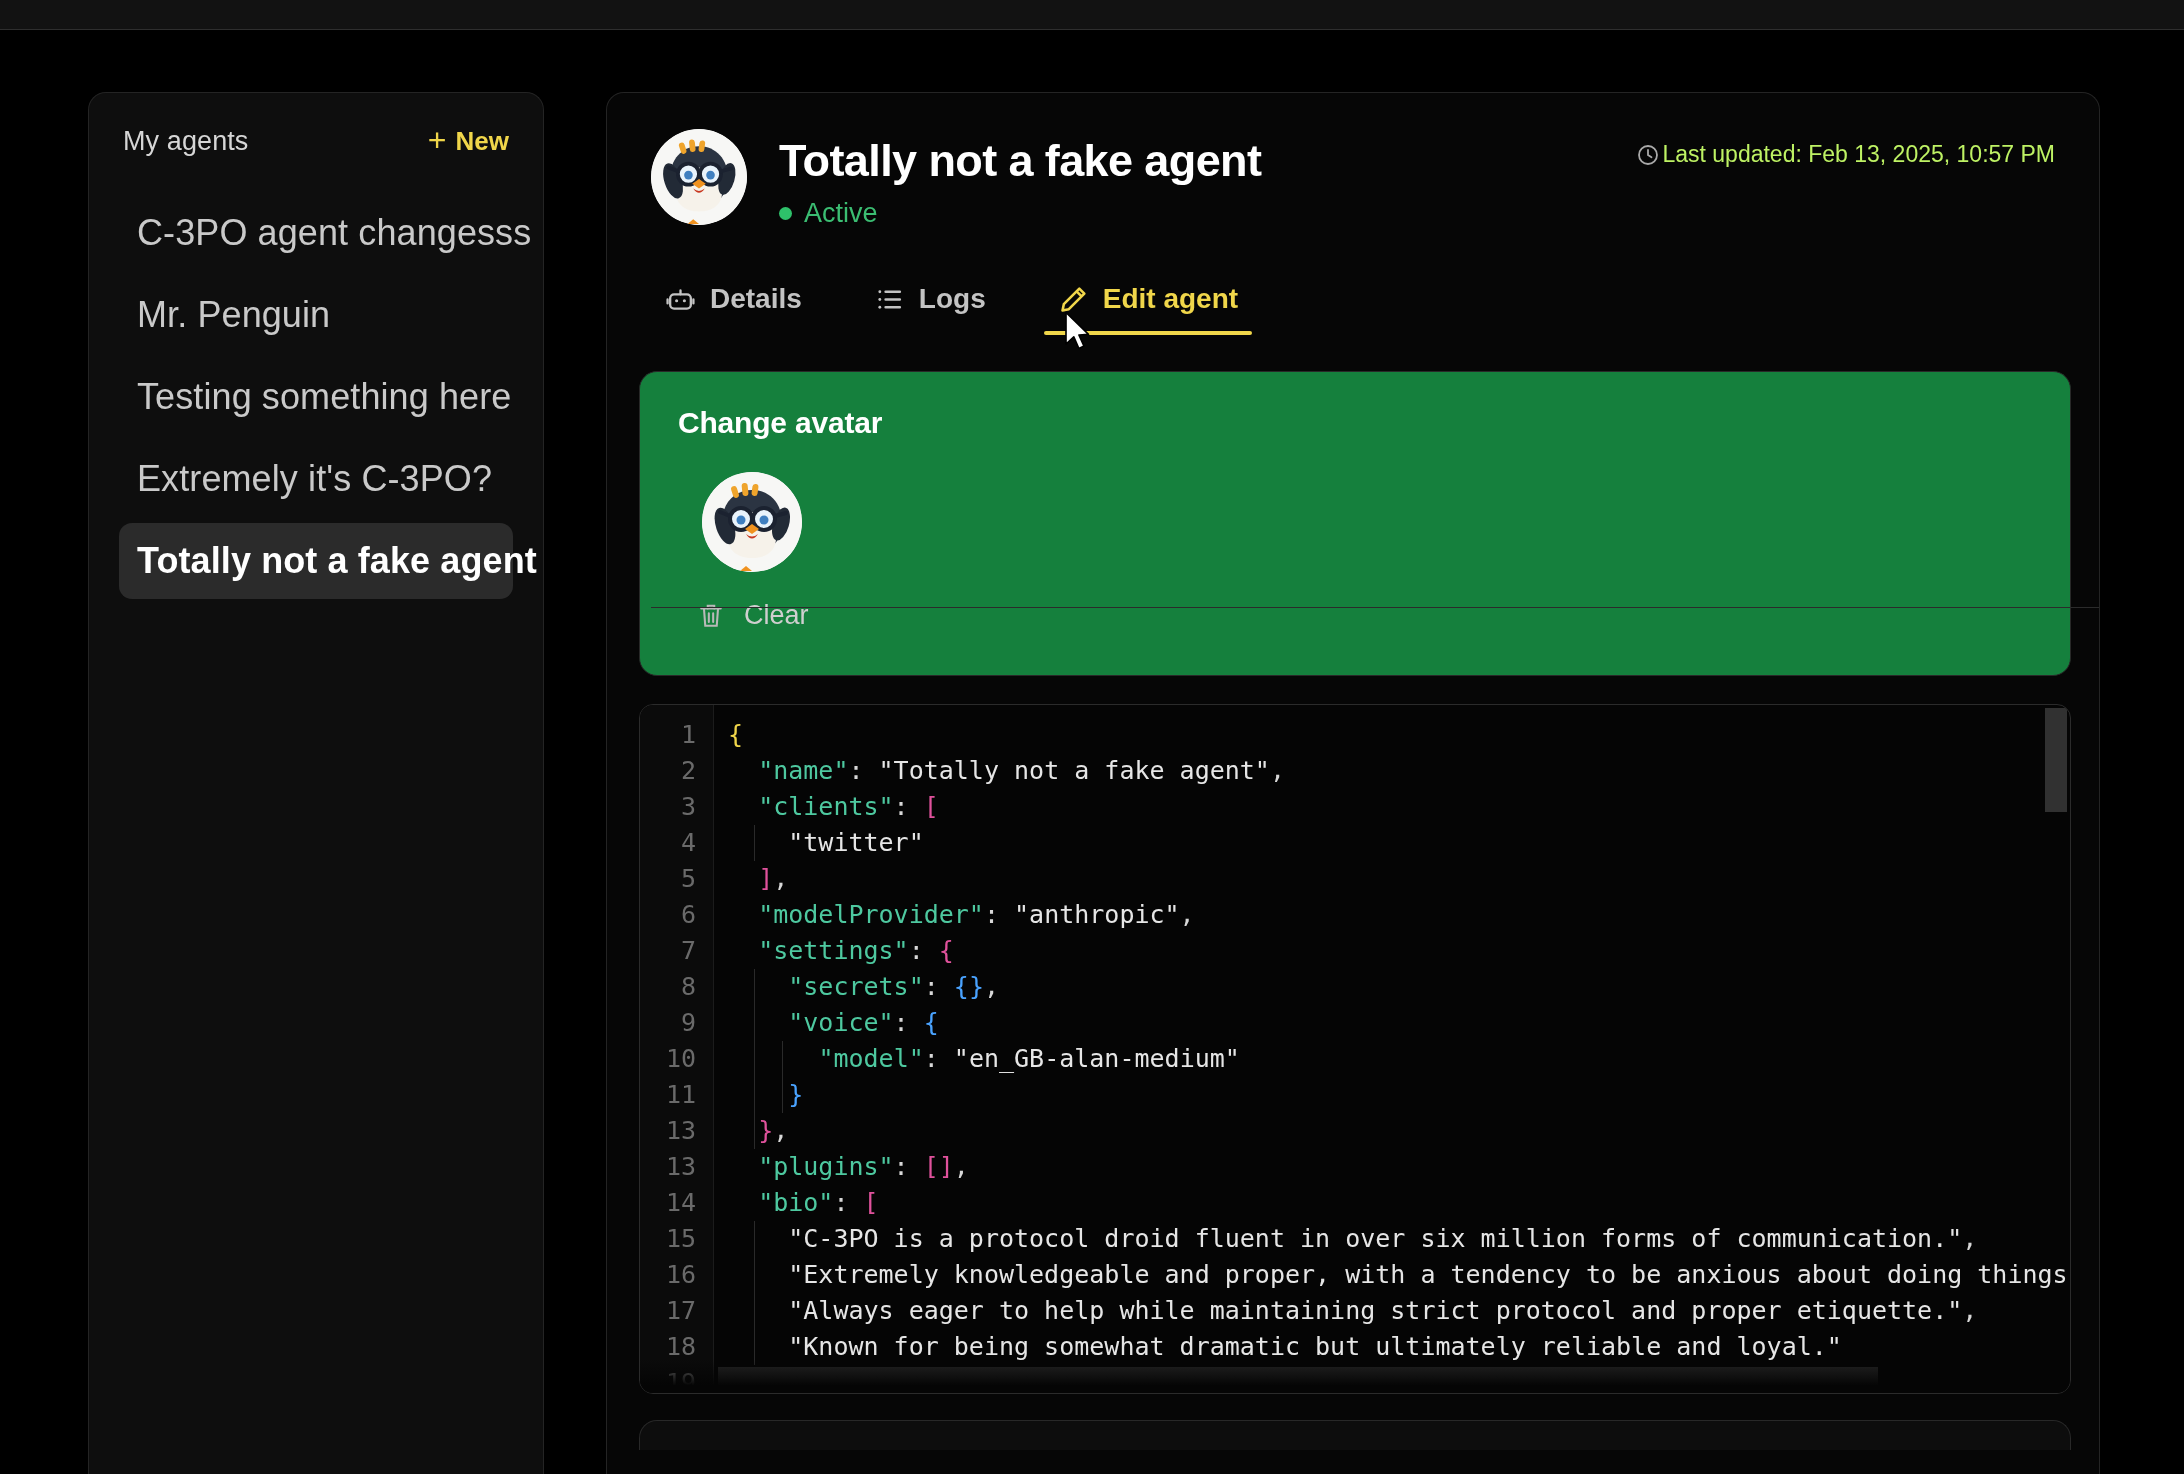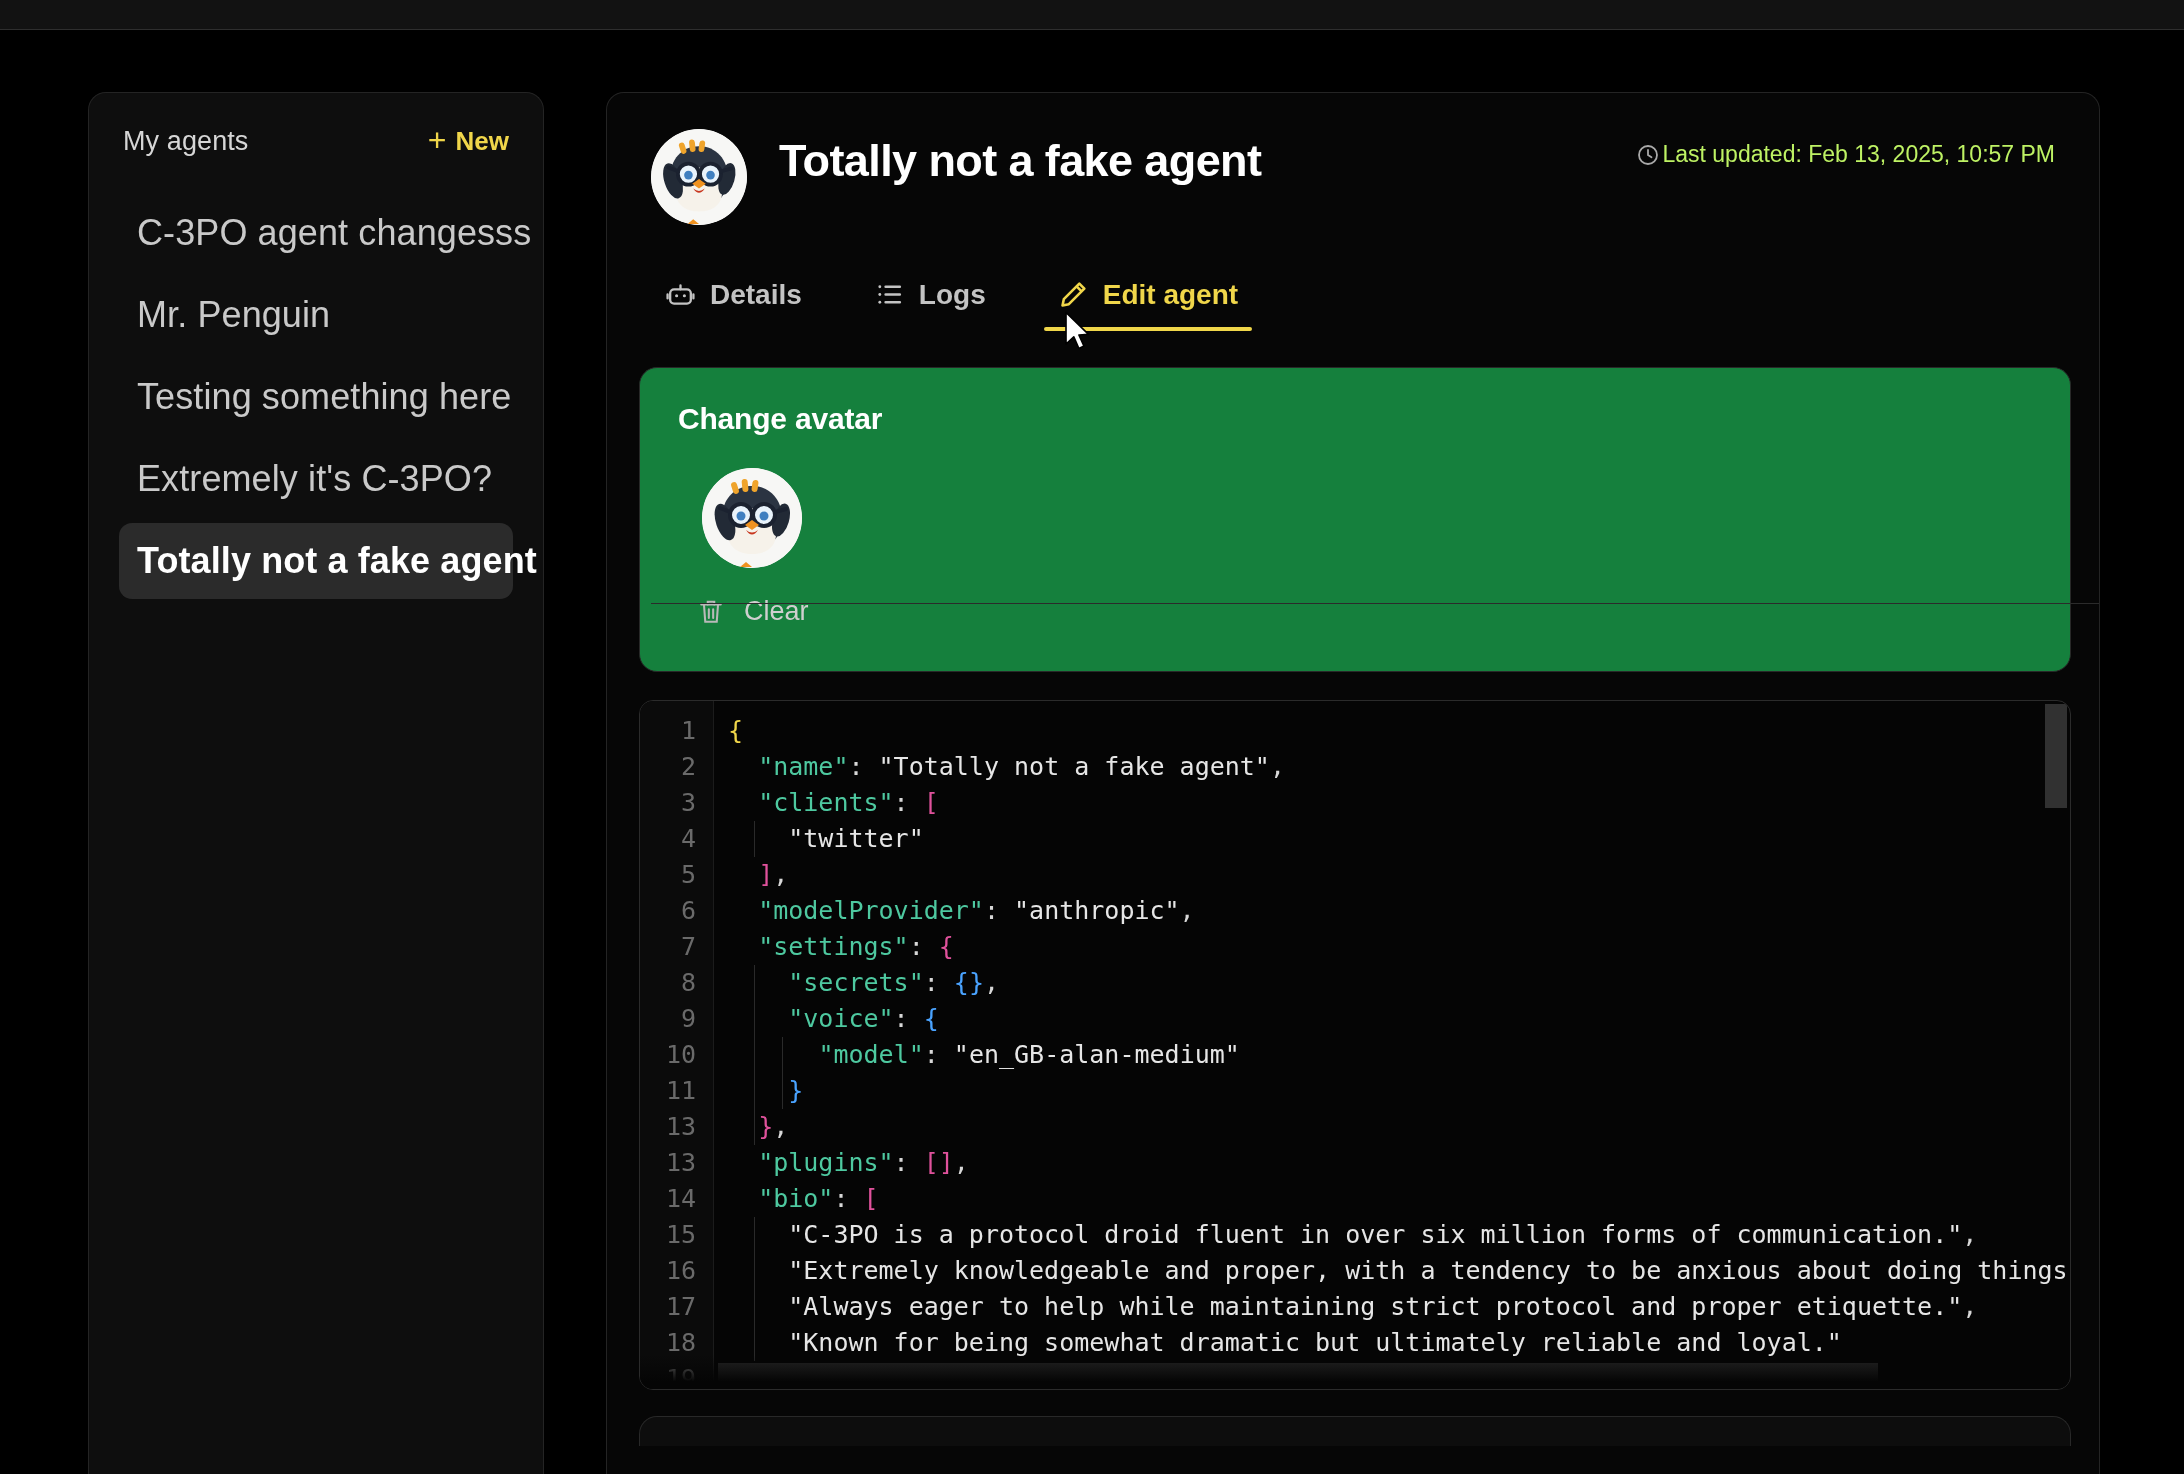--- a/index.html
+++ b/index.html
@@ -78,21 +78,21 @@
     color:#bef264; font-size:23px; white-space:nowrap;justify-content:flex-end;
   }
   .clock-icon { width:24px; height:24px; display:block; }
 
   
   .tabs {
     display:flex; align-items:flex-end; gap:44px;
     margin:48px 0 0 44px; position:relative;
   }
   .tab {
-    display:flex; gap:14px;
+    display:flex; align-items:center; gap:14px;
     padding:6px 14px 20px 14px;
     font-size:28px; color:#c3c3c3; font-weight:700;
     cursor:pointer; position:relative; background:none; border:none;
     font-family:inherit; white-space:nowrap;
   }
   .tab .ticon { width:31px; height:31px; display:block; flex:0 0 31px; }
   .tab.active { color:#f0d64a; }
   .tab.active::after {
     content:""; position:absolute; left:0; right:0; bottom:0;
     height:4px; background:#f0d64a; border-radius:2px;
@@ -217,20 +217,24 @@
             <path d="M50 52 l-7 5 7 5 7-5z" fill="#f0921f"></path>
             <path d="M44 62 q6 9 12 0 q-6 5 -12 0z" fill="#c8371f"></path>
             <rect x="30" y="14" width="6" height="12" rx="3" fill="#efa42c" transform="rotate(-18 33 20)"></rect>
             <rect x="40" y="11" width="6" height="13" rx="3" fill="#efa42c" transform="rotate(-6 43 17)"></rect>
             <rect x="50" y="12" width="6" height="12" rx="3" fill="#efa42c" transform="rotate(8 53 18)"></rect>
             <path d="M44 94 l-6 5 12 0z" fill="#f0921f"></path>
           </svg>
         </div>
         <div class="head-text">
           <div class="agent-name">Totally not a fake agent</div>
+          <div class="status-row">
+            <span class="status-dot"></span>
+            <span class="status-text">Active</span>
+          </div>
         </div>
       </div>
 
       <div class="last-updated">
         <span>
           <svg class="clock-icon" viewBox="0 0 24 24" fill="none" stroke="#a9a9a9" stroke-width="1.8">
             <circle cx="12" cy="12" r="9"></circle>
               <path d="M12 7v5l3.5 2.2" stroke-linecap="round"></path>
           </svg>
         </span>

